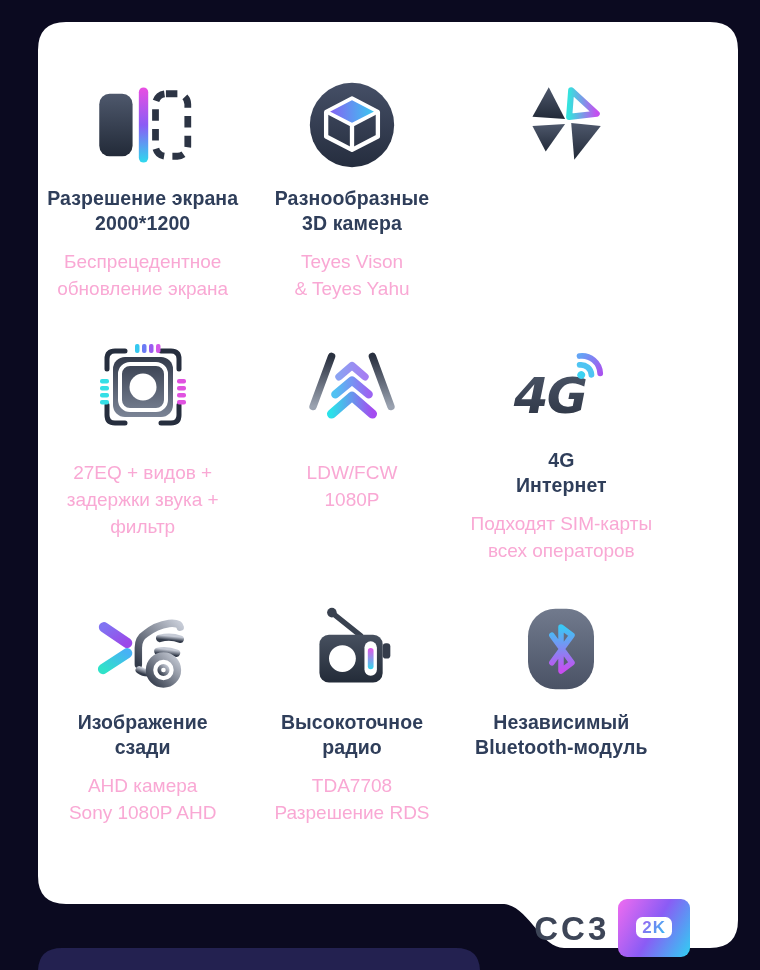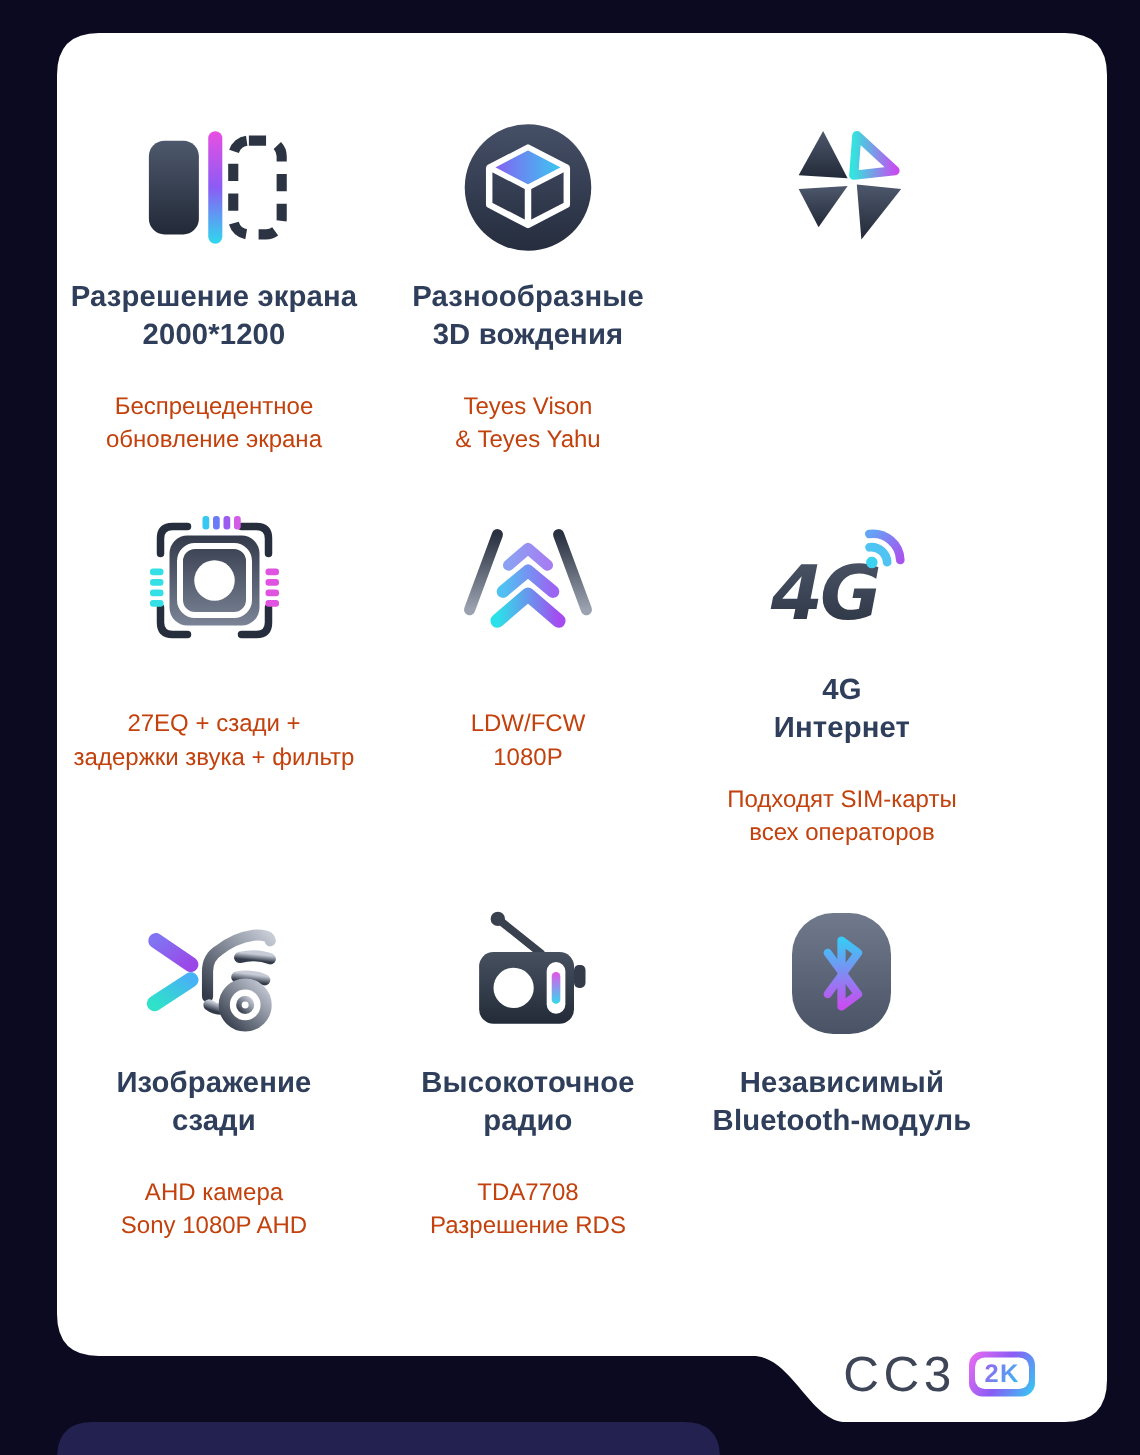--- a/index.html
+++ b/index.html
@@ -31,36 +31,36 @@
     height: 102px; display: flex;
     align-items: center; justify-content: center;
     margin-bottom: 10px;
   }
   .title {
     font-size: 19.5px; font-weight: bold;
     color: #2f3e5a; line-height: 1.3;
     white-space: pre-line; letter-spacing: 0.1px;
   }
   .subtitle {
-    margin-top: 24px; font-size: 16px;
-    color: #c2410c; line-height: 1.42;
+    margin-top: 12px; font-size: 19px;
+    color: #f9a8d4; line-height: 1.42;
     white-space: pre-line;
   }
 
   .logo-row {
     position: absolute; top: 899px; right: 70px;
     z-index: 2; display: flex; align-items: center; gap: 9px;
   }
   .logo-text {
-    font-weight: normal; font-size: 33px;
+    font-weight: bold; font-size: 33px;
     color: #3d4557; letter-spacing: 3px; line-height: 1;
   }
   .badge-outer {
     background: linear-gradient(120deg, #f06cf0, #8a5cf5, #2fd0f2);
-    border-radius: 9px; padding: 4px;
+    border-radius: 9px; padding: 18px;
   }
   .badge-inner {
     background: #ffffff; border-radius: 6.5px;
     padding: 1px 6px; font-weight: bold; font-size: 17px;
     line-height: 22px;
   }
   .badge-text {
     background: linear-gradient(120deg, #a05cf2, #2fc0f2);
     -webkit-background-clip: text; background-clip: text;
     color: transparent; letter-spacing: 1px;
@@ -178,21 +178,21 @@
     <div class="feature">
       <div class="icon-box">
         <svg width="92" height="92" viewBox="0 0 96 96">
           <circle cx="48" cy="48" r="44" fill="url(#circleG)"></circle>
           <polygon points="48,20 75,34 48,48 21,34" fill="url(#cubeTopG)" stroke="#ffffff" stroke-width="4" stroke-linejoin="round"></polygon>
           <path d="M21 34 V60 L48 74 L75 60 V34" fill="none" stroke="#ffffff" stroke-width="4.5" stroke-linejoin="round"></path>
           <path d="M48 48 V74" fill="none" stroke="#ffffff" stroke-width="4.5"></path>
         </svg>
       </div>
       <div class="title">Разнообразные
-3D вождения</div>
+3D камера</div>
       <div class="subtitle">Teyes Vison
 &amp; Teyes Yahu</div>
     </div>
 
     <div class="feature">
       <div class="icon-box">
         <svg width="102" height="94" viewBox="0 0 100 92">
           <polygon points="38,9 22,38 54,40" fill="url(#slateV)"></polygon>
           <polygon points="60,12 85,35 58,38" fill="none" stroke="url(#triG)" stroke-width="6" stroke-linejoin="round"></polygon>
           <polygon points="22,47 54,45 35,72" fill="url(#slateV)"></polygon>
@@ -221,21 +221,21 @@
             <rect x="82" y="61" width="9" height="4.5" rx="2" fill="#e052e0"></rect>
           </g>
           <g>
             <rect x="40" y="5" width="4.5" height="9" rx="2" fill="#35c8f0"></rect>
             <rect x="47" y="5" width="4.5" height="9" rx="2" fill="#6b7bf5"></rect>
             <rect x="54" y="5" width="4.5" height="9" rx="2" fill="#9b5cf0"></rect>
             <rect x="61" y="5" width="4.5" height="9" rx="2" fill="#d45ae8"></rect>
           </g>
         </svg>
       </div>
-      <div class="subtitle">27EQ + сзади +
+      <div class="subtitle">27EQ + видов +
 задержки звука + фильтр</div>
     </div>
 
     <div class="feature">
       <div class="icon-box">
         <svg width="102" height="84" viewBox="0 0 110 90">
           <line x1="33" y1="12" x2="13" y2="66" stroke="url(#lineG)" stroke-width="8" stroke-linecap="round"></line>
           <line x1="77" y1="12" x2="97" y2="66" stroke="url(#lineG)" stroke-width="8" stroke-linecap="round"></line>
           <path d="M41 34 L55 22 L69 34" fill="none" stroke="url(#chev1G)" stroke-width="8" stroke-linecap="round" stroke-linejoin="round"></path>
           <path d="M37 53 L55 38 L73 53" fill="none" stroke="url(#chev2G)" stroke-width="9" stroke-linecap="round" stroke-linejoin="round"></path>

